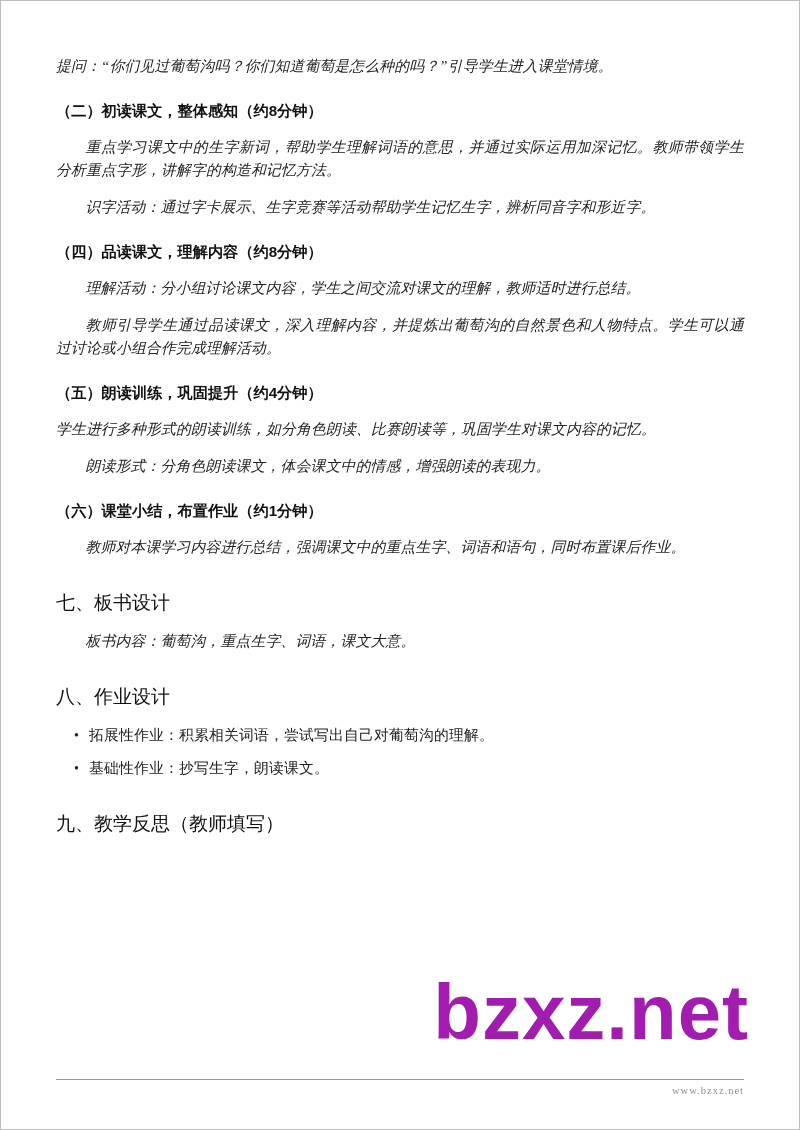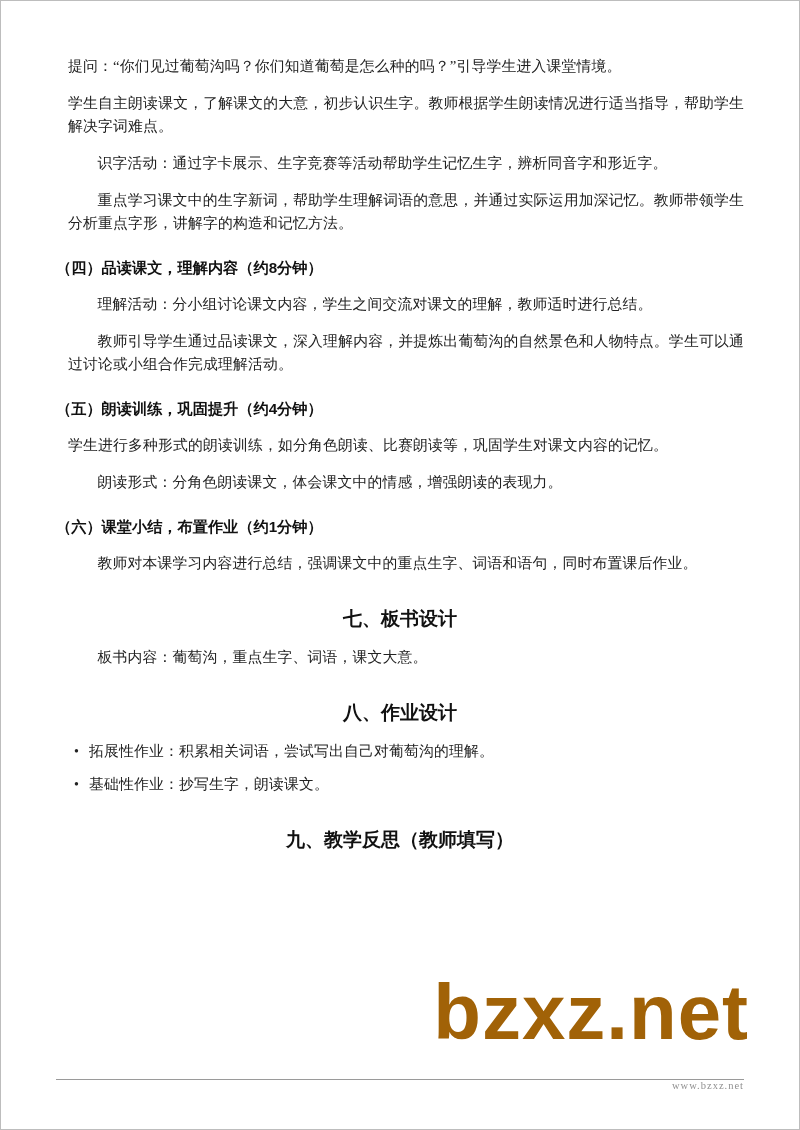--- a/index.html
+++ b/index.html
@@ -15,43 +15,43 @@
     overflow: hidden;
   }
   .content {
     position: relative;
     padding: 54px 55px 0 55px;
     z-index: 2;
   }
   .para, .pi {
     font-size: 14.8px;
     line-height: 23px;
-    margin: 14px 0 0 12px;
+    margin: 14px 0 0 0;
     text-align: justify;
     letter-spacing: 0.2px;
+    font-style: italic;
   }
   .para { text-indent: 0; }
   .pi   { text-indent: 2em; }
   .content > :first-child { margin-top: 0; }
   .h2 {
     font-size: 15.2px;
     font-weight: bold;
     color: #111111;
     margin: 22px 0 0 0;
     line-height: 22px;
     font-family: "Liberation Sans", "DejaVu Sans", sans-serif;
   }
   .h1 {
     font-size: 19px;
-    font-weight: bold;
+    font-weight: normal;
     color: #111111;
     margin: 30px 0 0 0;
     line-height: 27px;
     font-family: "Liberation Sans", "DejaVu Sans", sans-serif;
-    text-align: center;
   }
   .bullet {
     position: relative;
     font-size: 14.8px;
     line-height: 23px;
     margin: 14px 0 0 0;
     padding-left: 33px;
     text-align: justify;
     letter-spacing: 0.2px;
   }
@@ -62,59 +62,60 @@
     top: 0;
   }
   .bullet .dot::before { content: "•"; font-size: 14px; color: #222; }
   .watermark {
     position: absolute;
     right: 50px;
     top: 972px;
     font-size: 78px;
     font-weight: bold;
     font-family: "Liberation Sans", "DejaVu Sans", sans-serif;
-    color: #a16207;
+    color: #a21caf;
     letter-spacing: 1px;
     z-index: 1;
     line-height: 1;
     user-select: none;
   }
   .footer {
     position: absolute;
     left: 55px;
     right: 55px;
     top: 1078px;
     z-index: 2;
   }
   .footer-line {
     border-top: 1px solid #9a9a9a;
     height: 0;
   }
   .footer-text {
+    margin-top: 5px;
     text-align: right;
     font-size: 10.5px;
     color: #8f8f8f;
     letter-spacing: 1px;
     font-family: "Liberation Serif", "DejaVu Serif", serif;
   }
 </style>
 </head>
 <body>
 
 <div class="page">
 
   <div class="watermark">bzxz.net</div>
 
   <div class="content">
     <div class="para">提问：“你们见过葡萄沟吗？你们知道葡萄是怎么种的吗？”引导学生进入课堂情境。</div>
 
-    <div class="para">学生自主朗读课文，了解课文的大意，初步认识生字。教师根据学生朗读情况进行适当指导，帮助学生解决字词难点。</div>
+    <h3 class="h2">（二）初读课文，整体感知（约8分钟）</h3>
 
+    <div class="pi">重点学习课文中的生字新词，帮助学生理解词语的意思，并通过实际运用加深记忆。教师带领学生分析重点字形，讲解字的构造和记忆方法。</div>
     <div class="pi">识字活动：通过字卡展示、生字竞赛等活动帮助学生记忆生字，辨析同音字和形近字。</div>
-    <div class="pi">重点学习课文中的生字新词，帮助学生理解词语的意思，并通过实际运用加深记忆。教师带领学生分析重点字形，讲解字的构造和记忆方法。</div>
 
     <h3 class="h2">（四）品读课文，理解内容（约8分钟）</h3>
     <div class="pi">理解活动：分小组讨论课文内容，学生之间交流对课文的理解，教师适时进行总结。</div>
     <div class="pi">教师引导学生通过品读课文，深入理解内容，并提炼出葡萄沟的自然景色和人物特点。学生可以通过讨论或小组合作完成理解活动。</div>
 
     <h3 class="h2">（五）朗读训练，巩固提升（约4分钟）</h3>
     <div class="para">学生进行多种形式的朗读训练，如分角色朗读、比赛朗读等，巩固学生对课文内容的记忆。</div>
     <div class="pi">朗读形式：分角色朗读课文，体会课文中的情感，增强朗读的表现力。</div>
 
     <h3 class="h2">（六）课堂小结，布置作业（约1分钟）</h3>

